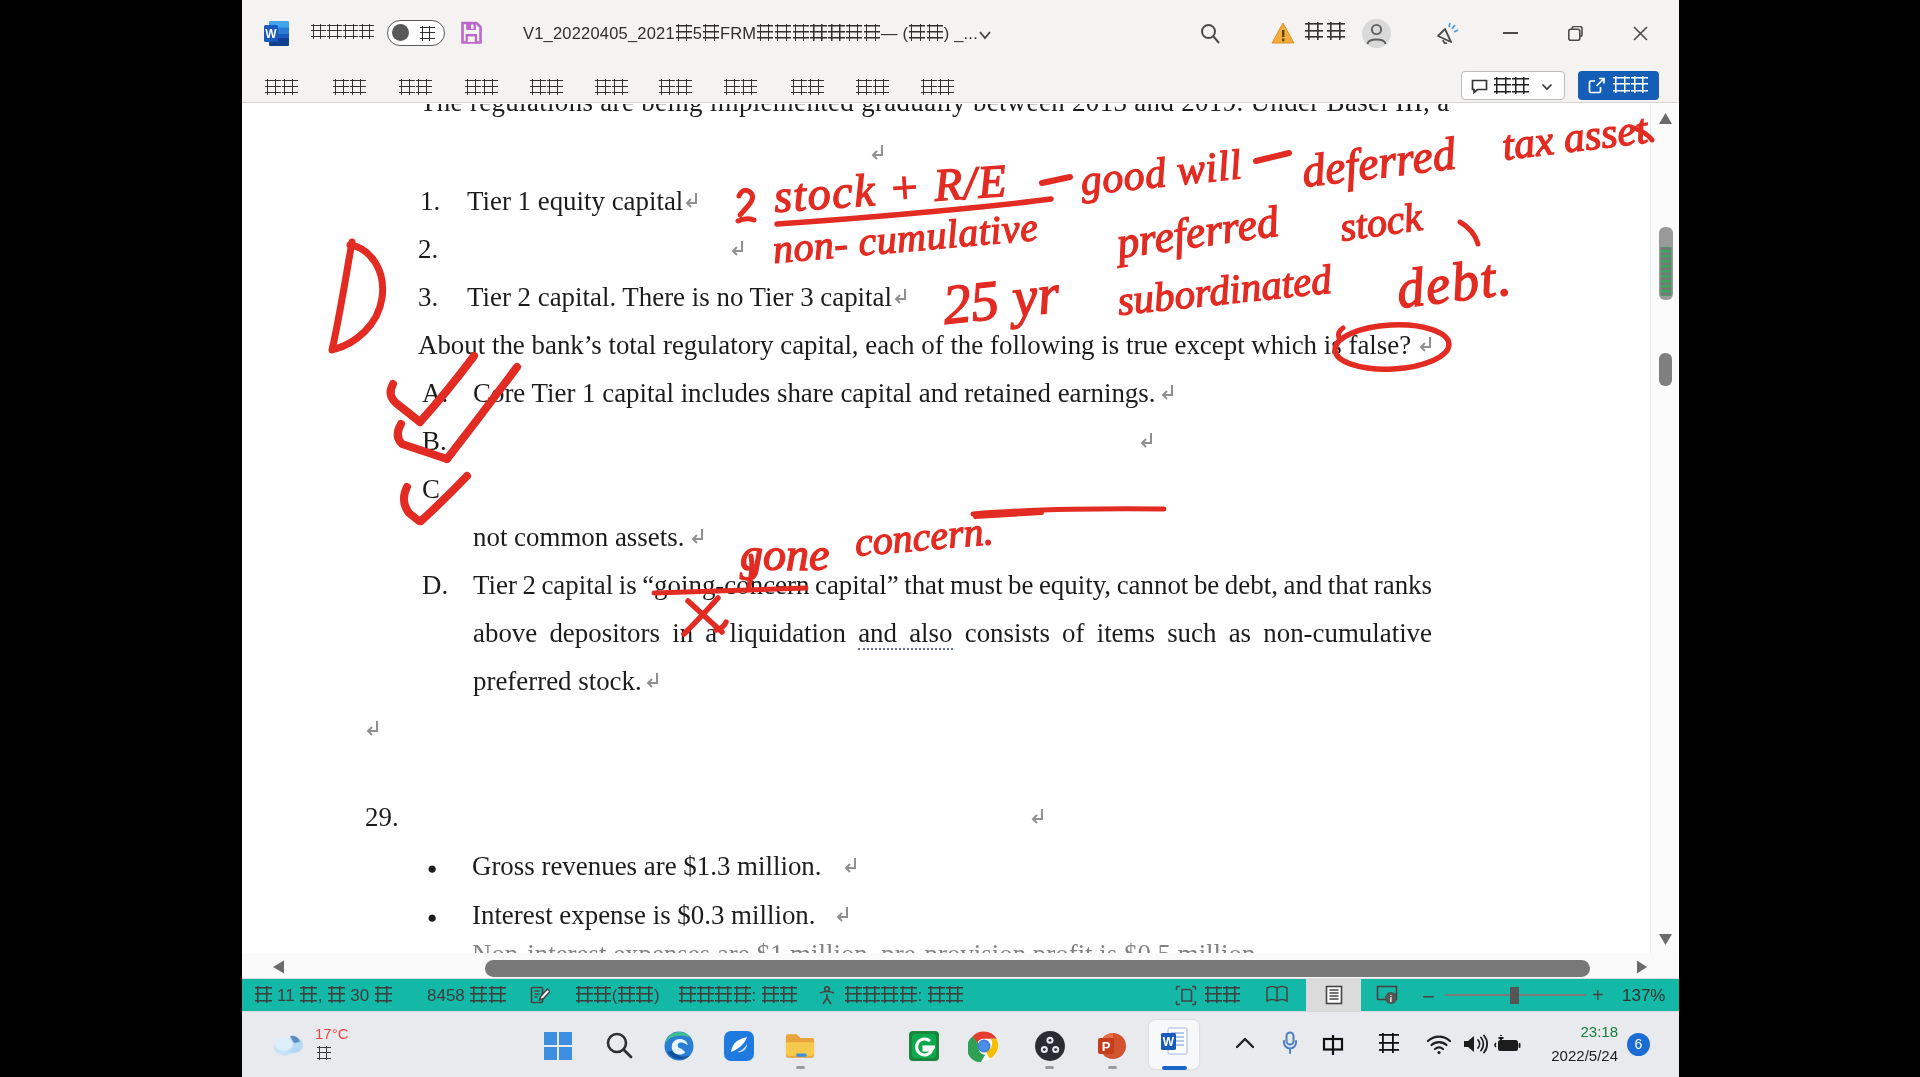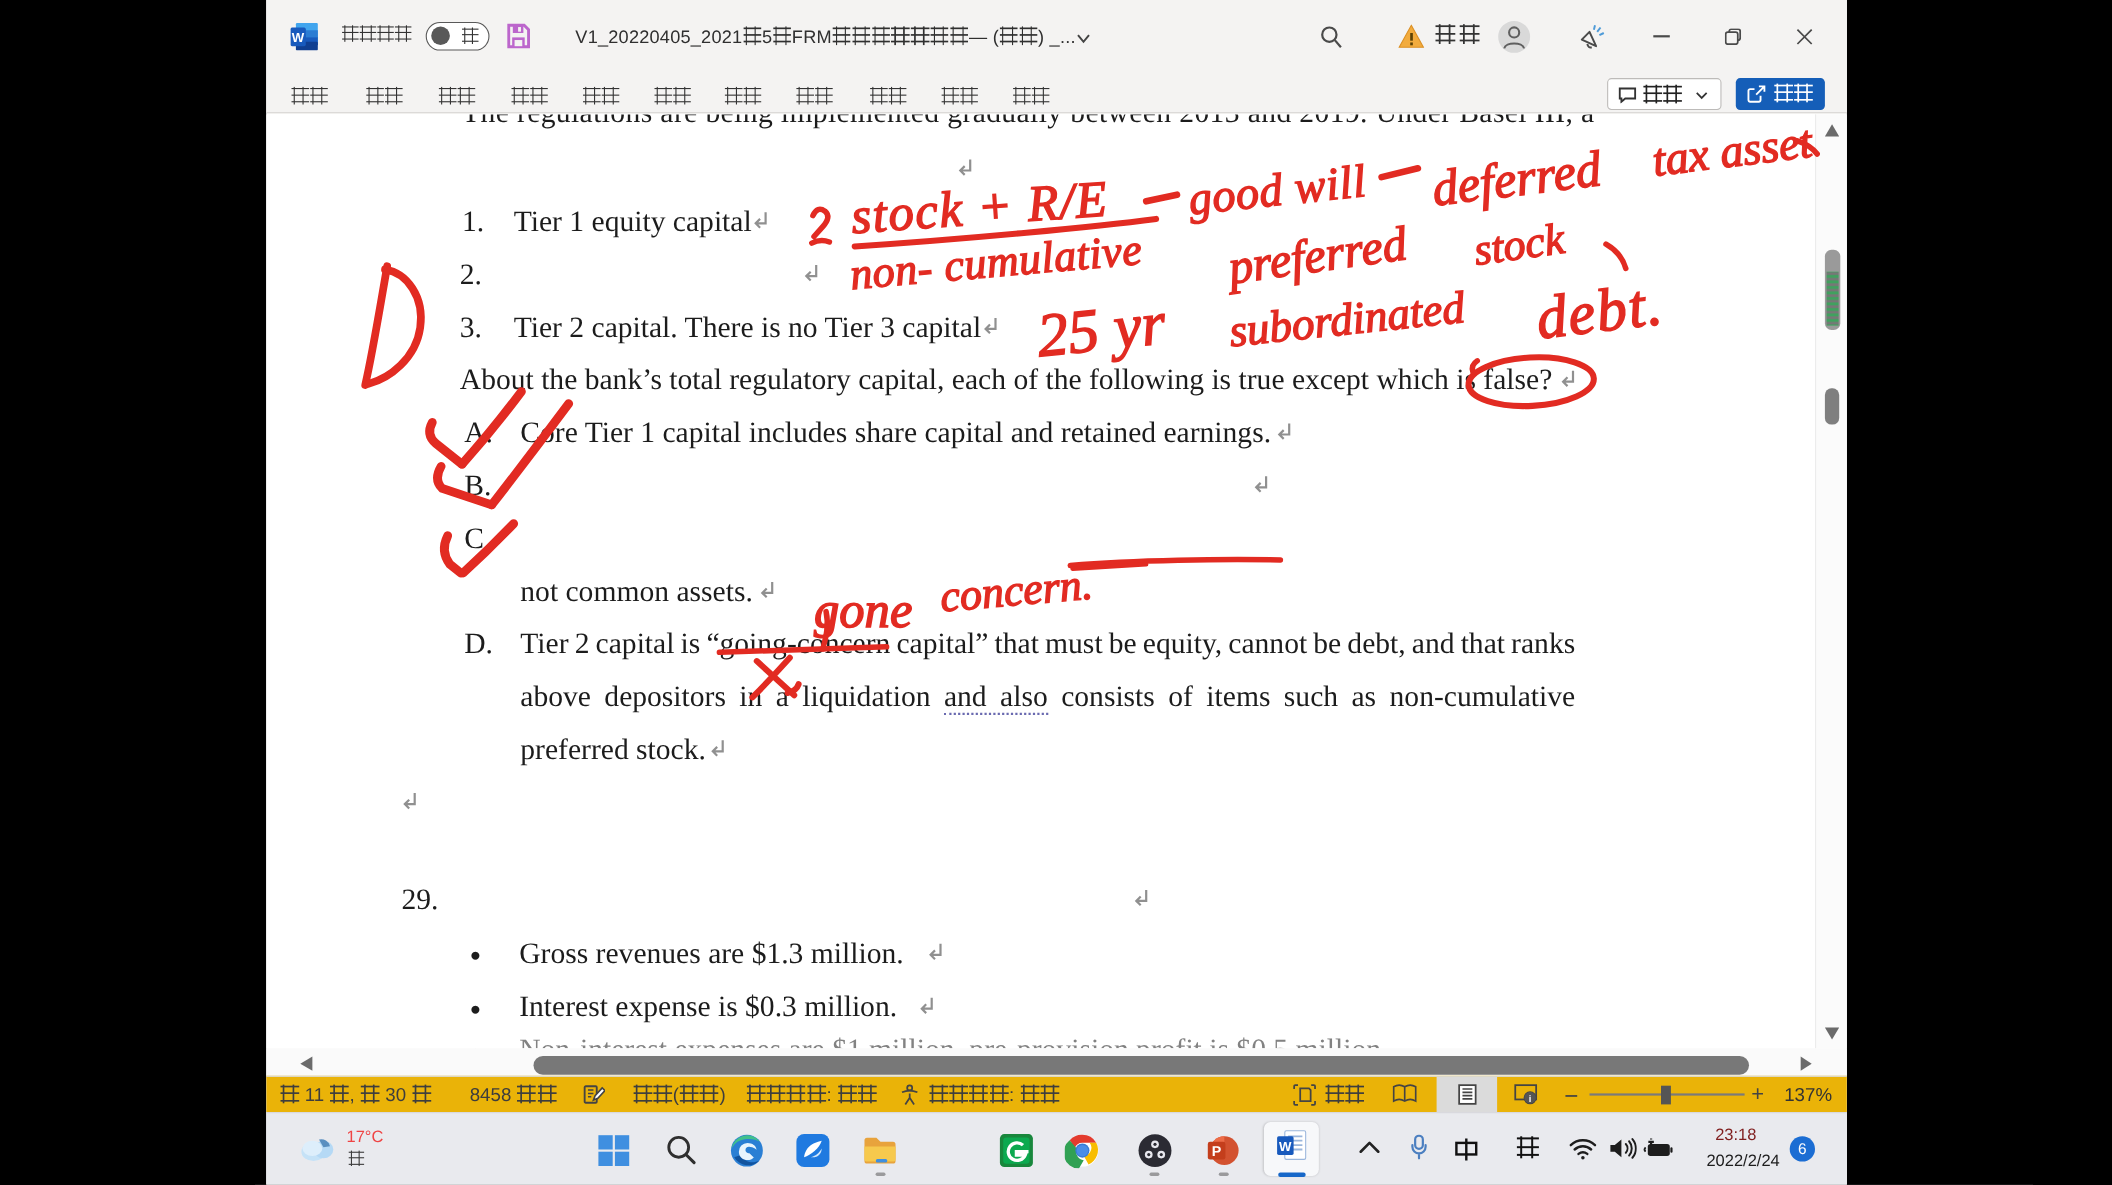--- a/index.html
+++ b/index.html
@@ -14,21 +14,21 @@
 linear-gradient(currentColor,currentColor) 18% 0/9% 100% no-repeat,
 linear-gradient(currentColor,currentColor) 72% 0/9% 100% no-repeat;}
 .hdr{position:absolute;left:0;top:0;width:1437px;height:103px;background:#f4f3f2;border-bottom:1px solid #d6d4d2;color:#3a3a3a}
 .abs{position:absolute}
 
 #doc{position:absolute;left:0;top:104px;width:1408px;height:849px;background:#fff;overflow:hidden;font-family:"Liberation Serif",serif;font-size:26.9px;color:#1c1c1c}
 .ln{position:absolute;white-space:nowrap;line-height:34px;height:34px}
 #andalso{border-bottom:2px dotted #6a6ab0}
 .jt{text-align:justify;text-align-last:justify;white-space:normal;word-spacing:-1.3px}
 
-#sbar{position:absolute;left:0;top:978px;width:1437px;height:33px;background:#eab308;border-top:1px solid #dbdbdb;color:#3d3d3d;font-size:17px}
+#sbar{position:absolute;left:0;top:978px;width:1437px;height:33px;background:#14b8a6;border-top:1px solid #dbdbdb;color:#3d3d3d;font-size:17px}
 
 #tbar{position:absolute;left:0;top:1011px;width:1437px;height:66px;background:#e9eaee;border-top:1px solid #d8d8dc;color:#1f1f1f}
 .ticon{position:absolute;top:1030px;width:32px;height:32px}
 .dash{position:absolute;top:1066px;width:9px;height:3px;border-radius:2px;background:#9a9a9c}
 
 #vscroll{position:absolute;left:1408px;top:104px;width:29px;height:849px;background:#fbfbfb;border-left:1px solid #ececec}
 #hscroll{position:absolute;left:0;top:953px;width:1437px;height:25px;background:#fafafa}
 </style>
 </head>
 <body>
@@ -368,16 +368,16 @@
   <svg class="abs" style="left:1220px;top:1034px" width="26" height="20" viewBox="0 0 26 20">
     <path d="M2 7 h4 l6 -5 v16 l-6 -5 h-4 z" fill="#1d1d1d"></path>
     <path d="M16 6 a6 6 0 0 1 0 8 M19 3.5 a10 10 0 0 1 0 13 M22 1.5 a13 13 0 0 1 0 17" fill="none" stroke="#1d1d1d" stroke-width="1.8" stroke-linecap="round"></path>
   </svg>
   <svg class="abs" style="left:1251px;top:1034px" width="28" height="20" viewBox="0 0 28 20">
     <rect x="5" y="6" width="20" height="11" rx="2.5" fill="#1d1d1d"></rect>
     <rect x="25.5" y="9" width="2" height="5" rx="1" fill="#1d1d1d"></rect>
     <path d="M8 6 V3.5 M8 1 v1 M5.5 4 h5" stroke="#1d1d1d" stroke-width="2"></path>
     <path d="M3 9 q-2 2 0 4" fill="none" stroke="#1d1d1d" stroke-width="1.6"></path>
   </svg>
-  <div class="abs" style="left:1296px;top:1023px;width:80px;text-align:center;font-size:15px;color:#7f1d1d">23:18</div>
-  <div class="abs" style="left:1296px;top:1047px;width:80px;text-align:right;font-size:15px;color:#1d1d1d">2022/2/24</div>
+  <div class="abs" style="left:1296px;top:1023px;width:80px;text-align:right;font-size:15px;color:#15803d">23:18</div>
+  <div class="abs" style="left:1296px;top:1047px;width:80px;text-align:right;font-size:15px;color:#1d1d1d">2022/5/24</div>
   <div class="abs" style="left:1385px;top:1033px;width:23px;height:23px;border-radius:50%;background:#1b6dd3;color:#fff;font-size:14px;text-align:center;line-height:23px">6</div>
 </div>
 
 </body></html>

